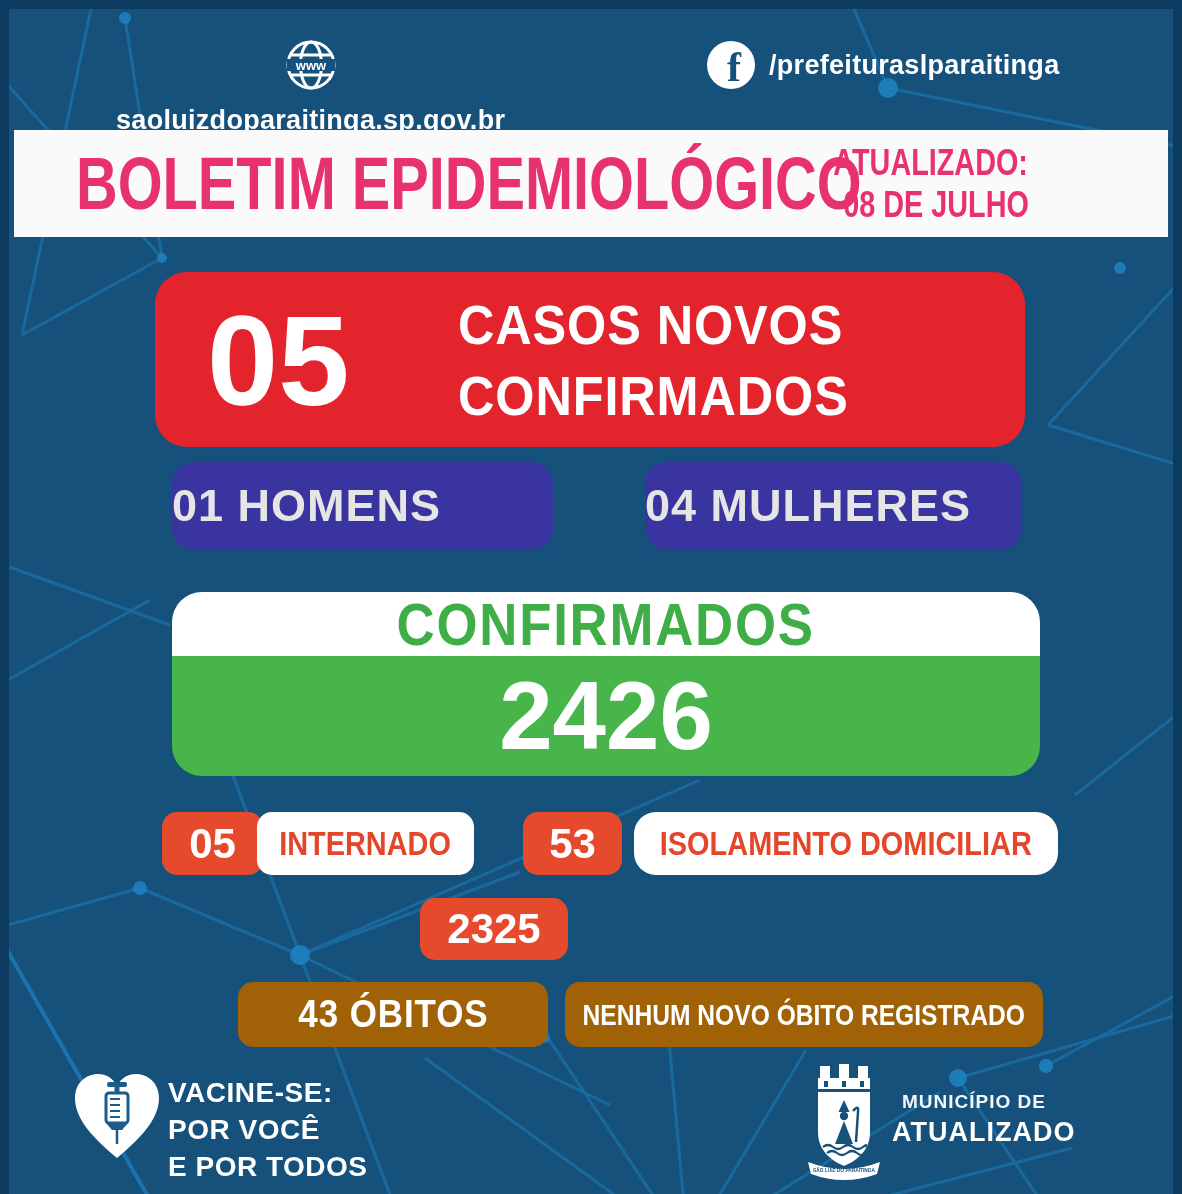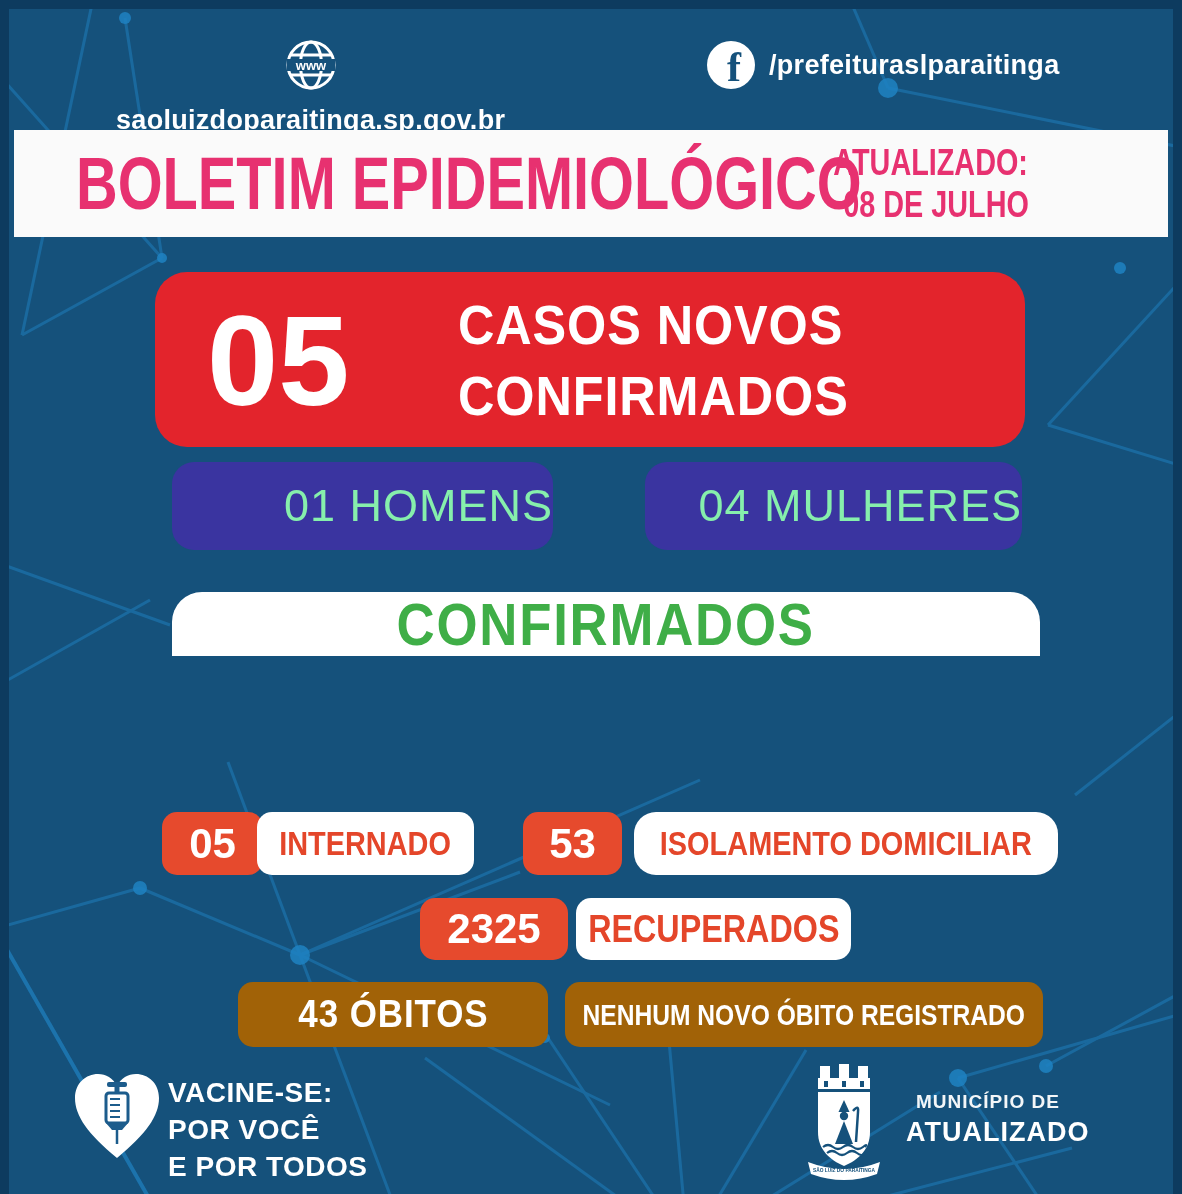--- a/index.html
+++ b/index.html
@@ -26,21 +26,21 @@
   #banner-title{position:absolute;left:62px;top:50%;transform:translateY(-50%);color:#E73170;font-size:74px;font-weight:bold;line-height:1;}
   #banner-upd{position:absolute;right:116px;top:50%;transform:translateY(-50%);text-align:right;color:#E73170;font-size:36px;font-weight:bold;line-height:42px;}
 
   
   #newcases{position:absolute;left:155px;top:272px;width:870px;height:175px;background:#E3242C;border-radius:32px;z-index:5;}
   #nc-count{position:absolute;left:52px;top:50%;transform:translateY(-50%);font-size:128px;font-weight:bold;color:#fff;}
   #nc-label{position:absolute;left:303px;top:50%;transform:translateY(-50%);color:#fff;font-size:56px;font-weight:bold;line-height:71px;letter-spacing:1px;}
 
   
   .gender{position:absolute;top:462px;height:88px;background:#3A34A0;border-radius:22px;
-    display:flex;align-items:center;justify-content:flex-end;color:#86efac;font-size:45px;font-weight:normal;z-index:5;letter-spacing:1px;}
+    display:flex;align-items:center;justify-content:flex-start;color:#e5e5e5;font-size:45px;font-weight:bold;z-index:5;letter-spacing:1px;}
   #g-men{left:172px;width:381px;}
   #g-women{left:645px;width:377px;}
 
   
   #confirmed{position:absolute;left:172px;top:592px;width:868px;height:184px;border-radius:30px;overflow:hidden;z-index:5;}
   #confirmed .top{height:64px;background:#ffffff;display:flex;align-items:center;justify-content:center;color:#3FAE47;font-size:60px;font-weight:bold;letter-spacing:2px;}
   #confirmed .bot{height:120px;background:#47B549;display:flex;align-items:center;justify-content:center;color:#fff;font-size:96px;font-weight:bold;}
 
   
   .badge{position:absolute;display:flex;align-items:center;justify-content:center;border-radius:15px;font-weight:bold;z-index:5;}
@@ -56,21 +56,21 @@
   #deaths{left:238px;top:982px;width:310px;height:65px;font-size:38px;letter-spacing:1px;}
   #deaths-note{left:565px;top:982px;width:478px;height:65px;font-size:30px;}
 
   
   #vac-heart{position:absolute;left:70px;top:1068px;z-index:5;}
   #vac-text{position:absolute;left:168px;top:1074px;color:#fff;font-weight:bold;font-size:28px;line-height:37px;letter-spacing:.5px;z-index:5;}
   #secretary{position:absolute;left:455px;top:1096px;width:330px;text-align:center;color:#fff;z-index:5;}
   #secretary .l1{font-size:21px;letter-spacing:1px;}
   #secretary .l2{font-size:31px;font-weight:bold;letter-spacing:2.5px;margin-top:3px;}
   #crest{position:absolute;left:806px;top:1062px;z-index:5;}
-  #muni{position:absolute;left:892px;top:1086px;color:#fff;z-index:5;line-height:31px;margin-left:14px;}
+  #muni{position:absolute;left:892px;top:1086px;color:#fff;z-index:5;line-height:31px;}
   #muni .l1{font-size:19px;letter-spacing:1px;margin-left:10px;font-weight:bold;opacity:.95;}
   #muni .l23{font-size:27px;font-weight:bold;letter-spacing:1px;}
 </style>
 </head>
 <body>
 
 <div id="poster">
 
   <svg id="bg-net" width="1182" height="1194" viewBox="0 0 1182 1194">
     <g stroke="#1F82C2" stroke-width="3" opacity="0.5" fill="none">
@@ -163,40 +163,40 @@
     <span>01 HOMENS</span>
   </div>
   <div class="gender" id="g-women">
     <span>04 MULHERES</span>
   </div>
 
   <div id="confirmed">
     <div class="top">
       <span class="cond" style="--sx:.88">CONFIRMADOS</span>
     </div>
+    <div class="bot">
+      <span>2426</span>
+    </div>
   </div>
 
   <div class="badge rnum" id="hosp-num">
     <span>05</span>
   </div>
   <div class="badge wlbl" id="hosp-lbl">
     <span class="cond" style="--sx:.85">INTERNADO</span>
   </div>
   <div class="badge rnum" id="iso-num">
     <span>53</span>
   </div>
   <div class="badge wlbl" id="iso-lbl">
     <span class="cond" style="--sx:.85">ISOLAMENTO DOMICILIAR</span>
   </div>
 
   <div class="badge rnum" id="rec-num">
     <span>2325</span>
-  </div>
-  <div class="badge wlbl" id="rec-lbl">
-    <span class="cond" style="--sx:.85">RECUPERADOS</span>
   </div>
 
   <div class="badge dark" id="deaths">
     <span class="cond" style="--sx:.92">43 ÓBITOS</span>
   </div>
   <div class="badge dark" id="deaths-note">
     <span class="cond" style="--sx:.82">NENHUM NOVO ÓBITO REGISTRADO</span>
   </div>
 
   <svg id="vac-heart" width="94" height="96" viewBox="0 0 94 96">

